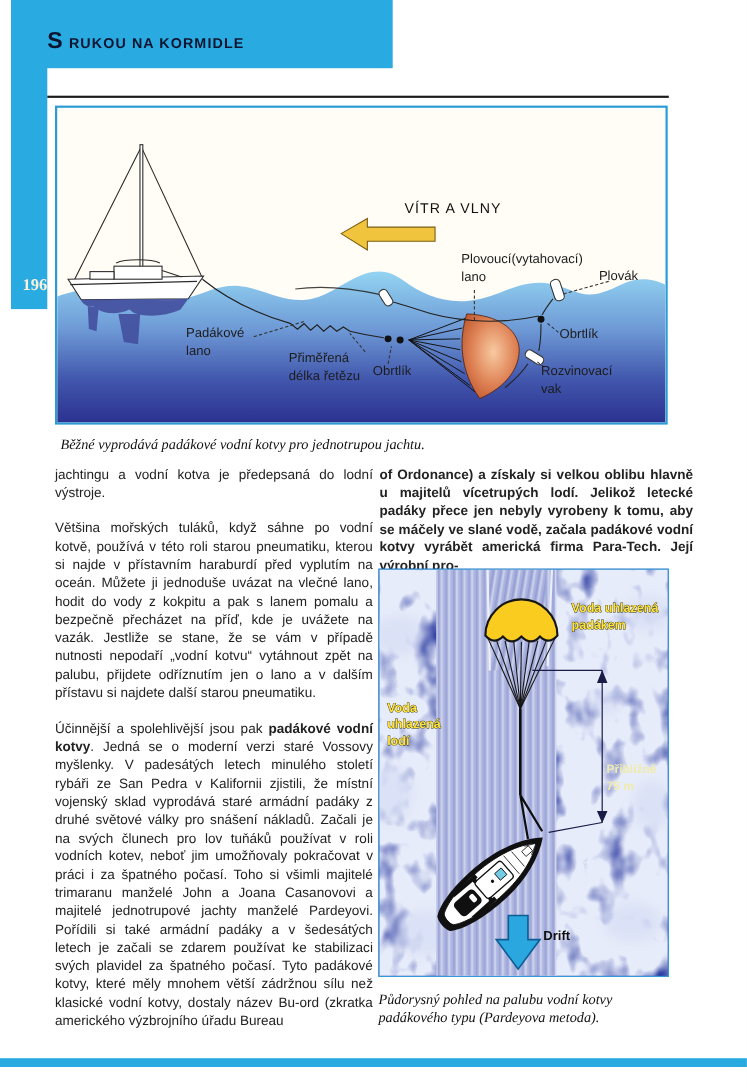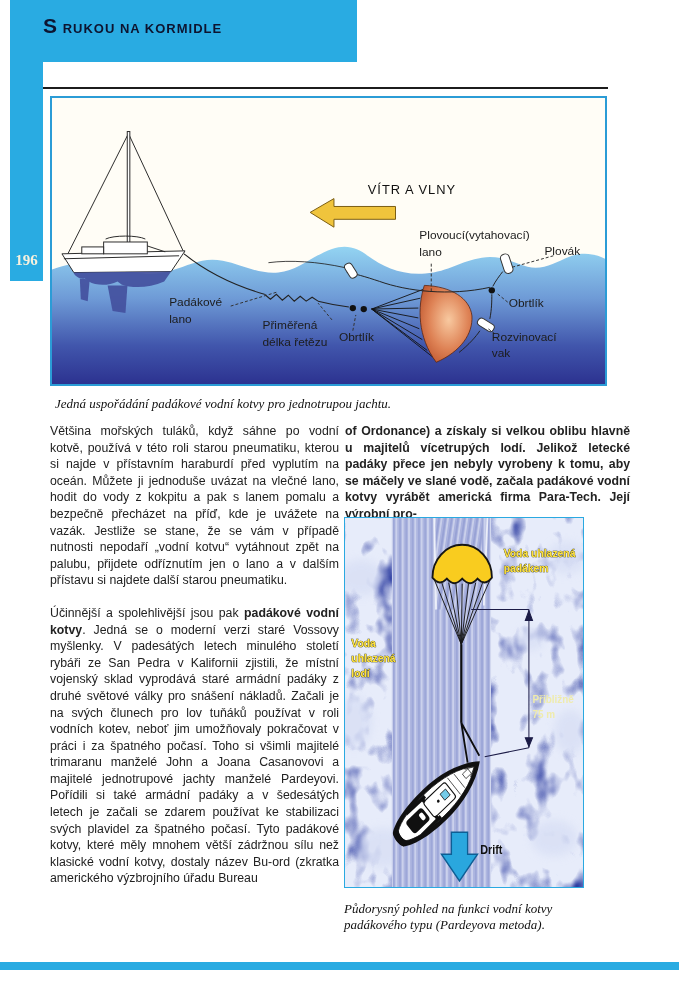--- a/index.html
+++ b/index.html
@@ -4,26 +4,26 @@
 <style>
   html,body{margin:0;padding:0;background:#e8e8e8;}
   .page{
     position:relative;width:679px;height:990px;background:#ffffff;
     margin:0 auto;overflow:hidden;
     font-family:"Liberation Sans", sans-serif;color:#1f1f1f;
   }
   
   .leftbar{position:absolute;left:10px;top:0;width:33px;height:281px;background:#29ABE2;}
   .pagenum{
-    position:absolute;left:10px;top:252px;width:33px;text-align:center;
+    position:absolute;left:10px;top:252px;width:33px;text-align:right;
     font-family:"Liberation Serif", serif;font-weight:bold;font-size:15px;color:#F7F1DE;
   }
   .headerbox{
     position:absolute;left:10px;top:0;width:347px;height:62px;background:#29ABE2;
-    display:flex;box-sizing:border-box;padding:14px 0 0 33px;
+    display:flex;align-items:center;box-sizing:border-box;padding:14px 0 0 33px;
   }
   .book-title{display:block;font-weight:bold;font-size:13px;letter-spacing:1px;color:#0D1430;}
   .book-title::first-letter{font-size:21px;}
   .chapter-title{
     position:absolute;left:43px;top:64px;font-size:13px;letter-spacing:2.8px;
     word-spacing:5px;color:#1a1a1a;
   }
   .rule{position:absolute;left:43px;top:87px;width:565px;border-top:2px solid #1c1c1c;}
   
   .fig1{
@@ -39,21 +39,21 @@
   .cap2{left:344px;top:901px;width:264px;}
   
   .col{position:absolute;top:423px;text-align:justify;font-size:12.3px;line-height:16.6px;color:#222222;}
   .col-left{left:50px;width:289px;}
   .col-right{left:345px;width:285px;font-weight:bold;}
   .col p{margin:0 0 16px 0;}
   .b{font-weight:bold;}
   .i{}
   
   .fig2{
-    position:absolute;left:344px;top:517px;width:240px;height:371px;box-sizing:border-box;
+    position:absolute;left:344px;top:517px;width:264px;height:371px;box-sizing:border-box;
     border:1.5px solid #2AA9E1;background:#2B3BA0;
   }
   .fig2 svg{display:block;width:100%;height:100%;}
   
   .footerbar{position:absolute;left:0;top:962px;width:679px;height:8px;background:#29ABE2;}
   
   text{font-family:"Liberation Sans", sans-serif;}
   .lbl{font-size:12px;fill:#1c1c1c;}
   .lblw{font-size:13px;letter-spacing:1px;fill:#111111;}
   .ylbl{font-size:11.5px;font-weight:bold;fill:#FFE23A;paint-order:stroke;stroke:#2a2a05;stroke-width:0.7px;}
@@ -163,23 +163,24 @@
       <text class="lbl" x="118" y="228">lano</text>
       <text class="lbl" x="212" y="234">Přiměřená</text>
       <text class="lbl" x="212" y="251">délka řetězu</text>
       <text class="lbl" x="289" y="246">Obrtlík</text>
       <text class="lbl" x="460" y="212">Obrtlík</text>
       <text class="lbl" x="443" y="246">Rozvinovací</text>
       <text class="lbl" x="443" y="263">vak</text>
     </svg>
   </div>
 
-  <div class="caption cap1">Jedná uspořádání padákové vodní kotvy pro jednotrupou jachtu.</div>
+  <div class="caption cap1">Běžné vyprodává padákové vodní kotvy pro jednotrupou jachtu.</div>
 
   <div class="col col-left">
+    <p><span>jachtingu a vodní kotva je předepsaná do lodní výstroje.</span></p>
     <p><span>Většina mořských tuláků, když sáhne po vodní kotvě, používá v této roli starou pneumatiku, kterou si najde v přístavním haraburdí před vyplutím na oceán. Můžete ji jednoduše uvázat na vlečné lano, hodit do vody z kokpitu a pak s lanem pomalu a bezpečně přecházet na příď, kde je uvážete na vazák. Jestliže se stane, že se vám v případě nutnosti nepodaří „vodní kotvu“ vytáhnout zpět na palubu, přijdete odříznutím jen o lano a v dalším přístavu si najdete další starou pneumatiku.</span></p>
     <p><span>Účinnější a spolehlivější jsou pak </span><span class="b">padákové vodní kotvy</span><span>. Jedná se o moderní verzi staré Vossovy myšlenky. V padesátých letech minulého století rybáři ze San Pedra v Kalifornii zjistili, že místní vojenský sklad vyprodává staré armádní padáky z druhé světové války pro snášení nákladů. Začali je na svých člunech pro lov tuňáků používat v roli vodních kotev, neboť jim umožňovaly pokračovat v práci i za špatného počasí. Toho si všimli majitelé trimaranu manželé John a Joana Casanovovi a majitelé jednotrupové jachty manželé Pardeyovi. Pořídili si také armádní padáky a v šedesátých letech je začali se zdarem používat ke stabilizaci svých plavidel za špatného počasí. Tyto padákové kotvy, které měly mnohem větší zádržnou sílu než klasické vodní kotvy, dostaly název </span><span class="i">Bu-ord</span><span> (zkratka amerického výzbrojního úřadu Bureau</span></p>
   </div>
   <div class="col col-right">
     <p><span>of Ordonance) a získaly si velkou oblibu hlavně u majitelů vícetrupých lodí. Jelikož letecké padáky přece jen nebyly vyrobeny k tomu, aby se máčely ve slané vodě, začala padákové vodní kotvy vyrábět americká firma Para-Tech. Její výrobní pro-</span></p>
   </div>
 
   <div class="fig2">
     <svg viewBox="0 0 264 371" preserveAspectRatio="none">
       <defs>
@@ -271,16 +272,16 @@
       <text class="ylbl" x="176" y="54">padákem</text>
       <text class="ylbl" x="7" y="130">Voda</text>
       <text class="ylbl" x="7" y="145">uhlazená</text>
       <text class="ylbl" x="7" y="160">lodí</text>
       <text class="plbl" x="208" y="186">Přibližně</text>
       <text class="plbl" x="208" y="201">75 m</text>
       <text class="dlbl" x="150" y="338">Drift</text>
     </svg>
   </div>
 
-  <div class="caption cap2">Půdorysný pohled na funkci vodní kotvy padákového typu (Pardeyova metoda).</div>
+  <div class="caption cap2">Půdorysný pohled na palubu vodní kotvy padákového typu (Pardeyova metoda).</div>
 
   <div class="footerbar"></div>
 </div>
 
 </body></html>

